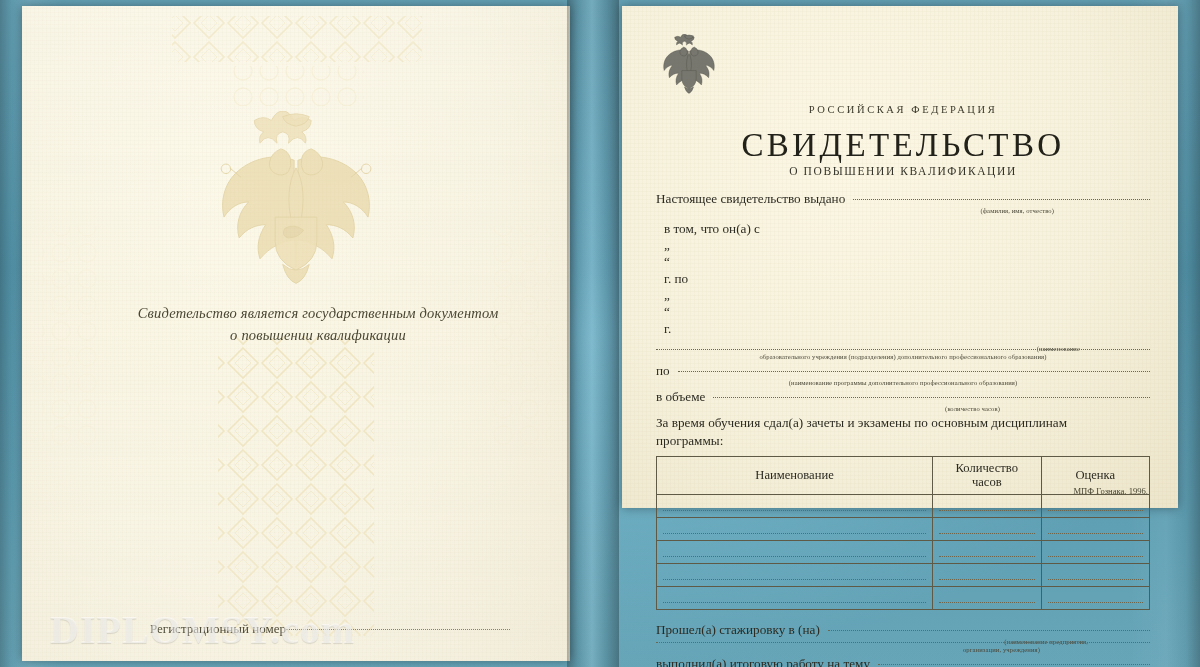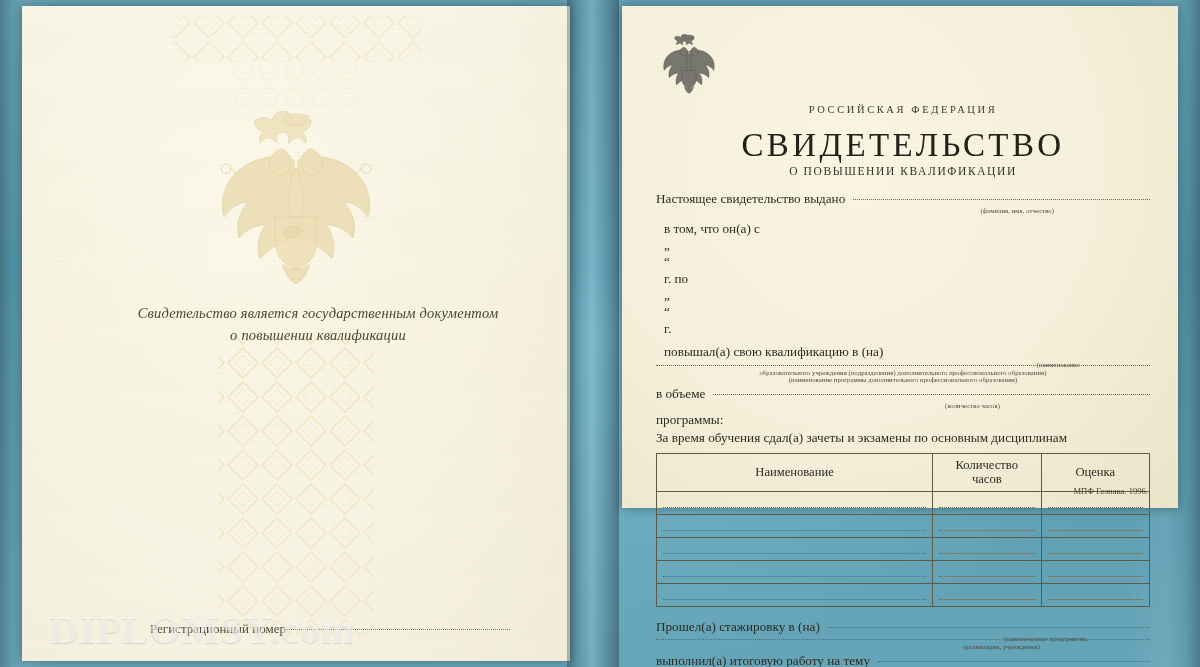--- a/index.html
+++ b/index.html
@@ -309,40 +309,43 @@
         <span class="dots"></span>
         <span class="lbl ml">г.  по</span>
         <span class="lbl ml">„</span>
         <span class="dots" style="max-width:26px"></span>
         <span class="lbl">“</span>
         <span class="dots"></span>
         <span class="lbl ml">г.</span>
       </div>
 
       <div class="row tight">
-        <span class="lbl">повышал(а) свою квалификацию в (на)</span>
         <span class="dots ml"></span>
       </div>
       <div class="hint r-right" style="padding-right:70px">(наименование</div>
       <div class="row">
         <span class="dots"></span>
       </div>
       <div class="hint center">образовательного учреждения (подразделения) дополнительного профессионального образования)</div>
 
+      <div class="row tight2">
+        <span class="lbl">по</span>
+        <span class="dots ml"></span>
+      </div>
       <div class="hint center">(наименование программы дополнительного профессионального образования)</div>
 
       <div class="row tight2">
         <span class="lbl">в объеме</span>
         <span class="dots ml"></span>
       </div>
       <div class="hint r-right" style="padding-right:150px">(количество часов)</div>
 
       <div style="margin-top:2px; line-height:1.35;">
+        <div>За время обучения сдал(а) зачеты и экзамены по основным дисциплинам</div>
         <div>программы:</div>
-        <div>За время обучения сдал(а) зачеты и экзамены по основным дисциплинам</div>
       </div>
 
       <table class="subjects">
         <thead>
           <tr>
             <th class="col-name">Наименование</th>
             <th class="col-hours">
               <span>Количество</span><br>
               <span>часов</span>
             </th>

